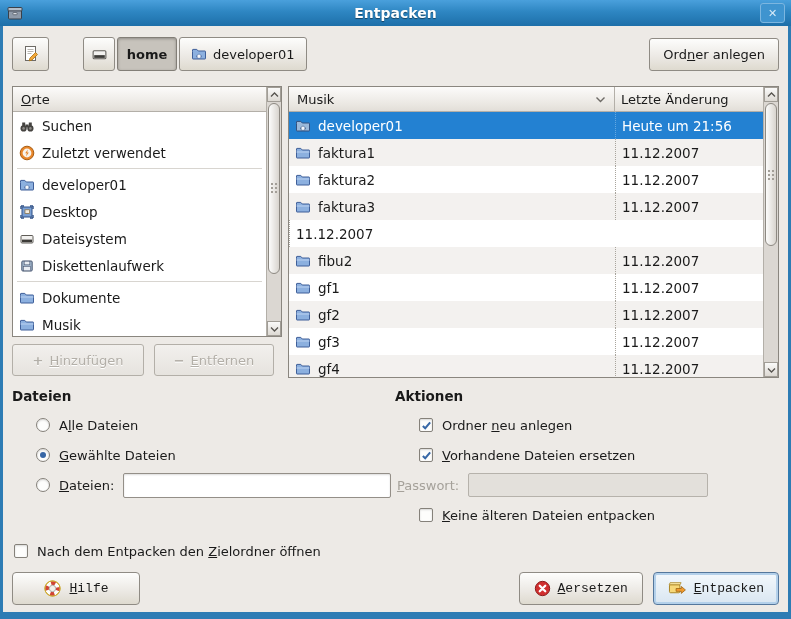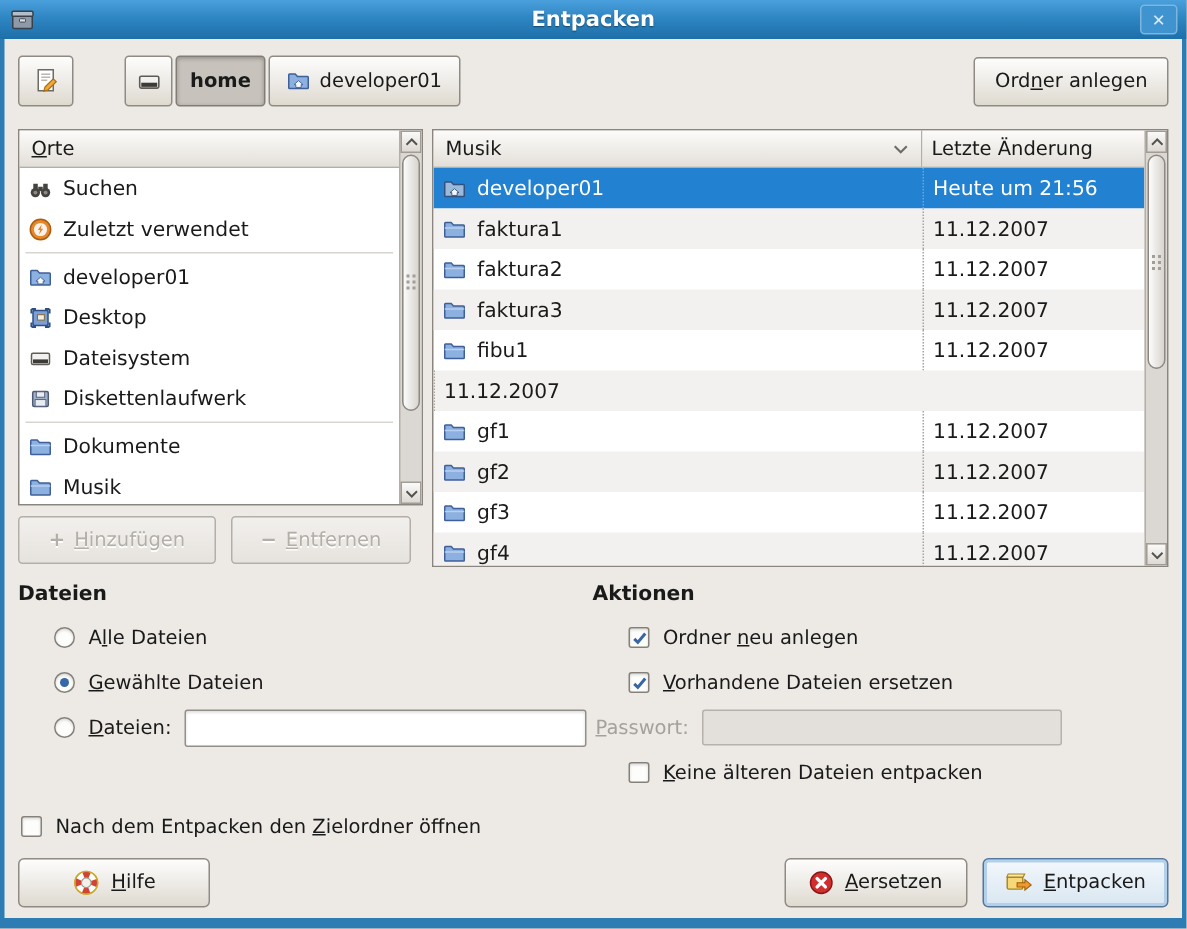--- a/index.html
+++ b/index.html
@@ -115,21 +115,21 @@
   .files-input { width:268px; height:25px; border:1px solid #948f88; border-radius:2px;
                  background:#fff; box-shadow:inset 0 1px 2px rgba(0,0,0,.14);
                  font:inherit; padding:0 4px; }
   .pw-label { color:#a5a19a; }
   .pw-input { width:240px; height:24px; border:1px solid #b6b2ab; border-radius:2px;
               background:#e3e0db; }
 
   .open-after { margin-top:8px; display:flex; align-items:center; gap:9px; height:26px; padding-left:2px; }
 
   
-  .footer { margin-top:8px; display:flex; align-items:flex-start; }
+  .footer { margin-top:8px; display:flex; align-items:flex-start;font-family:Liberation Mono, monospace; }
   .btn-lg { height:33px; border-radius:4px; gap:7px; padding:0 14px; }
   .btn-help { width:128px; }
   .btn-cancel { min-width:122px; }
   .btn-extract { min-width:124px; margin-left:10px;
                  border:1px solid #54779c;
                  background:linear-gradient(#f3f8fc,#d9e6f1);
                  box-shadow:inset 0 0 0 2px #b3d0ea; }
   .icon { display:inline-flex; flex:none; }
 </style>
 </head>
@@ -366,32 +366,32 @@
                     <svg viewBox="0 0 16 16" width="16" height="16">
                       <path d="M1.5 5.5V3.9c0-.3.2-.5.5-.5h3.8l1.5 1.6h6.7c.3 0 .5.2.5.5v7c0 .3-.2.5-.5.5H2c-.3 0-.5-.2-.5-.5z" fill="#8cb0df" stroke="#3f5f99"></path>
                       <path d="M1.5 7h13" stroke="#b9d0ee" stroke-width="1.1"></path>
                     </svg>
                   </span>
                   <span>faktura3</span>
                 </span>
               <span class="fr-date">11.12.2007</span>
             </div>
             <div class="file-row">
-              <span class="fr-name">
-                  <span class="icon">
-                    <svg viewBox="0 0 16 16" width="16" height="16">
-                      <path d="M1.5 5.5V3.9c0-.3.2-.5.5-.5h3.8l1.5 1.6h6.7c.3 0 .5.2.5.5v7c0 .3-.2.5-.5.5H2c-.3 0-.5-.2-.5-.5z" fill="#8cb0df" stroke="#3f5f99"></path>
-                      <path d="M1.5 7h13" stroke="#b9d0ee" stroke-width="1.1"></path>
-                    </svg>
-                  </span>
-                  <span>fibu1</span>
-                </span>
               <span class="fr-date">11.12.2007</span>
             </div>
             <div class="file-row row-alt">
+              <span class="fr-name">
+                  <span class="icon">
+                    <svg viewBox="0 0 16 16" width="16" height="16">
+                      <path d="M1.5 5.5V3.9c0-.3.2-.5.5-.5h3.8l1.5 1.6h6.7c.3 0 .5.2.5.5v7c0 .3-.2.5-.5.5H2c-.3 0-.5-.2-.5-.5z" fill="#8cb0df" stroke="#3f5f99"></path>
+                      <path d="M1.5 7h13" stroke="#b9d0ee" stroke-width="1.1"></path>
+                    </svg>
+                  </span>
+                  <span>fibu2</span>
+                </span>
               <span class="fr-date">11.12.2007</span>
             </div>
             <div class="file-row">
               <span class="fr-name">
                   <span class="icon">
                     <svg viewBox="0 0 16 16" width="16" height="16">
                       <path d="M1.5 5.5V3.9c0-.3.2-.5.5-.5h3.8l1.5 1.6h6.7c.3 0 .5.2.5.5v7c0 .3-.2.5-.5.5H2c-.3 0-.5-.2-.5-.5z" fill="#8cb0df" stroke="#3f5f99"></path>
                       <path d="M1.5 7h13" stroke="#b9d0ee" stroke-width="1.1"></path>
                     </svg>
                   </span>

